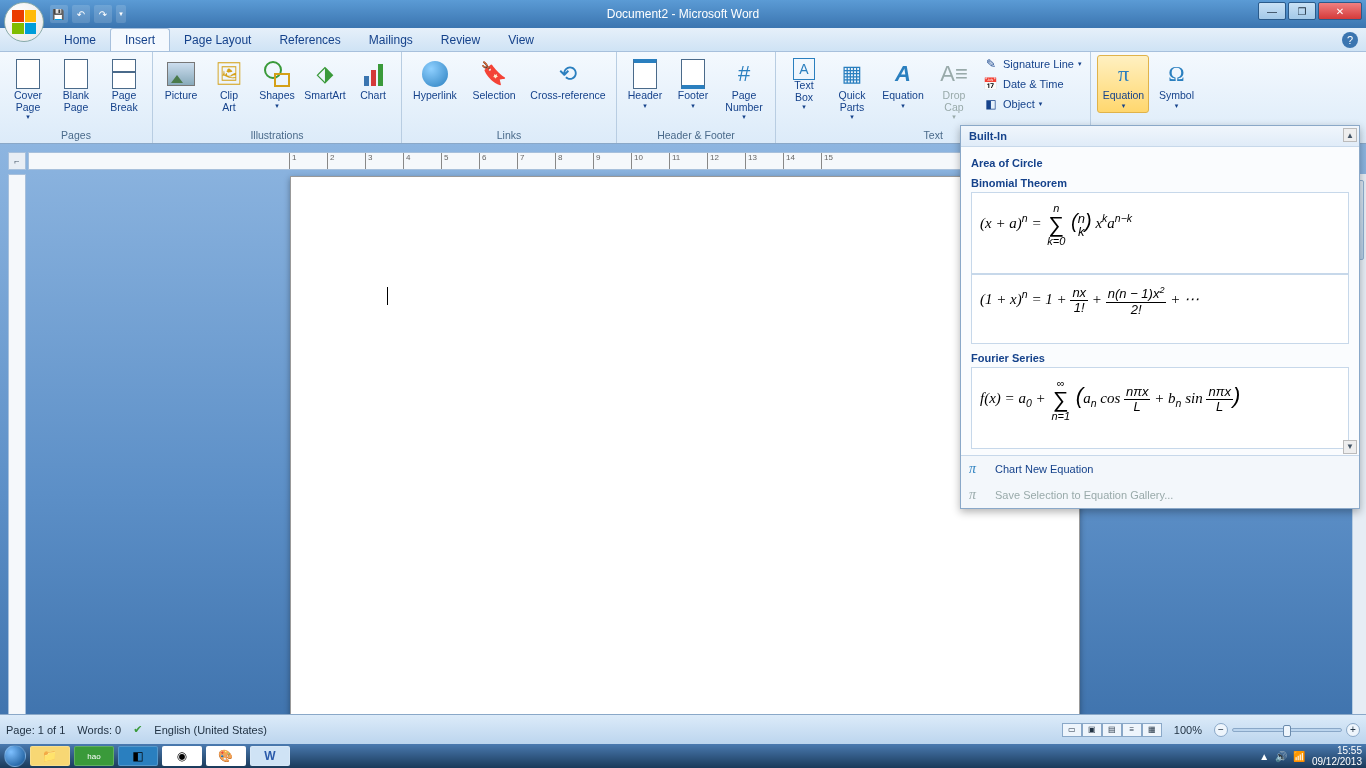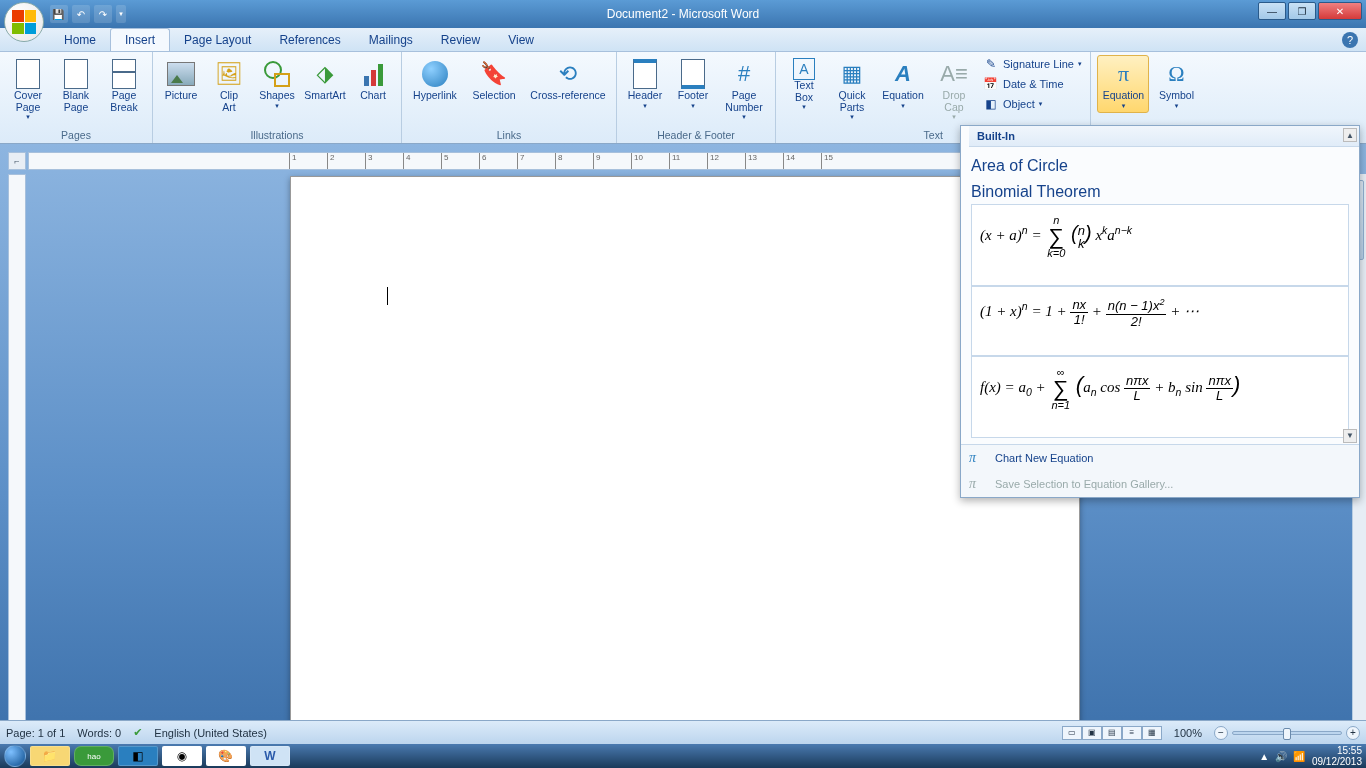--- a/index.html
+++ b/index.html
@@ -65,33 +65,33 @@
 .ruler-h .tick { width:38px; border-left:1px solid #888; height:100%; padding-left:2px; }
 .ruler-v { position:absolute; top:30px; left:8px; width:18px; bottom:0; background:#f5f8fb; border:1px solid #a7c0dc; }
 .ruler-corner { position:absolute; top:8px; left:8px; width:18px; height:18px; background:#e8eef5; border:1px solid #a7c0dc; font-size:9px; display:flex; align-items:center; justify-content:center; color:#456;}
 .doc { position:absolute; top:32px; left:290px; width:790px; height:1000px; background:#fff; box-shadow:0 2px 6px rgba(0,0,0,.35); border:1px solid #999; }
 .cursor { position:absolute; top:110px; left:96px; width:1px; height:18px; background:#000; }
 .vscroll { position:absolute; right:0; top:30px; bottom:0; width:14px; background:#e6edf5; border-left:1px solid #b8cde2; }
 .vscroll .thumb{ position:absolute; top:6px; left:2px; right:2px; height:80px; background:linear-gradient(180deg,#dbe7f3,#b7cfe7); border:1px solid #90b0d0; border-radius:2px;}
 
 
 .eq-drop { position:absolute; top:125px; right:6px; width:400px; background:#fafcfe; border:1px solid #8aa8c8; box-shadow:0 3px 8px rgba(0,0,0,.3); z-index:50; }
-.eq-head { background:linear-gradient(180deg,#f0f6fc,#e0ecf8); padding:4px 8px; font-size:11px; font-weight:bold; color:#15428b; border-bottom:1px solid #c7d8ea;margin-left:8px; }
+.eq-head { background:linear-gradient(180deg,#f0f6fc,#e0ecf8); padding:4px 8px; font-size:11px; font-weight:bold; color:#15428b; border-bottom:1px solid #c7d8ea; }
 .eq-list { max-height:460px; overflow-y:auto; padding:2px 10px 6px; }
-.eq-item-title { font-size:16px; font-weight:normal; color:#15428b; margin:8px 0 3px; }
+.eq-item-title { font-size:11px; font-weight:bold; color:#15428b; margin:8px 0 3px; }
 .eq-box { border:1px solid #c7d8ea; background:#fff; padding:10px 8px 20px; font-family:"Cambria Math","Times New Roman",serif; font-size:15px; font-style:italic; min-height:40px; }
 .eq-box.tall{padding-bottom:26px;}
 .eq-foot { border-top:1px solid #c7d8ea; background:#f3f7fb; }
 .eq-foot-row { display:flex; align-items:center; gap:8px; padding:5px 8px; font-size:11px; color:#15428b; }
 .eq-foot-row.disabled { color:#9aa; }
 .eq-foot-row .fico { width:18px; color:#2a7fbf; font-family:"Cambria Math",serif; font-style:italic; font-size:14px; }
 .eq-scroll-arrow { position:absolute; right:2px; width:14px; height:14px; background:#eee; border:1px solid #bbb; font-size:8px; display:flex; align-items:center; justify-content:center; color:#456;}
 
 
-.statusbar { position:absolute; bottom:24px; left:0; right:0; height:24px; background:linear-gradient(180deg,#dcebf9,#bcd5ee); border-top:1px solid #8aa8c8; display:flex; align-items:center; font-size:11px; color:#234; padding:0 6px; gap:12px;}
+.statusbar { position:absolute; bottom:24px; left:0; right:0; height:30px; background:linear-gradient(180deg,#dcebf9,#bcd5ee); border-top:1px solid #8aa8c8; display:flex; align-items:center; font-size:11px; color:#234; padding:0 6px; gap:12px;}
 .statusbar .spacer{flex:1;}
 .viewbtns { display:flex; gap:0;}
 .viewbtn { width:20px; height:14px; border:1px solid #8aa8c8; background:#eef5fc; font-size:8px; display:flex; align-items:center; justify-content:center;}
 .zoom { display:flex; align-items:center; gap:4px; }
 .zoom .track{ width:110px; height:4px; background:#bcd5ee; border:1px solid #8aa8c8; position:relative; border-radius:2px;}
 .zoom .handle{ position:absolute; left:50%; top:-4px; width:8px; height:12px; background:#eef5fc; border:1px solid #6a8aac; border-radius:2px; transform:translateX(-50%);}
 .zbtn{width:14px;height:14px;border:1px solid #8aa8c8;border-radius:50%;font-size:10px;display:flex;align-items:center;justify-content:center;background:#eef5fc;}
 
 
 .taskbar { position:absolute; bottom:0; left:0; right:0; height:24px; background:linear-gradient(180deg,#4a7ab0,#1a3a5a); display:flex; align-items:center; padding:0 4px; gap:4px;}
@@ -367,20 +367,21 @@
     <div class="eq-box tall">
       (1 + x)<sup>n</sup> = 1 + <span class="frac">
           <span class="num">nx</span>
           <span class="den">1!</span>
         </span> + <span class="frac">
           <span class="num">n(n − 1)x<sup>2</sup></span>
           <span class="den">2!</span>
         </span> + ⋯
     </div>
 
+    <div class="eq-item-title">Fourier Series</div>
     <div class="eq-box tall">
       f(x) = a<sub>0</sub> + <span class="sum">
           <span>∞</span>
           <span class="sig">∑</span>
           <span>n=1</span>
         </span> <span style="font-size:22px;">(</span>a<sub>n</sub> cos <span class="frac">
           <span class="num">nπx</span>
           <span class="den">L</span>
         </span> + b<sub>n</sub> sin <span class="frac">
           <span class="num">nπx</span>
@@ -420,21 +421,21 @@
     <div class="track">
         <div class="handle"></div>
       </div>
     <div class="zbtn">+</div>
   </div>
 </div>
 
 <div class="taskbar">
   <div class="tb-btn start"></div>
   <div class="tb-btn" style="background:#f7d774;">📁</div>
-  <div class="tb-btn" style="background:#3a9a3a;color:#fff;font-size:8px;border-radius:7px;">hao</div>
+  <div class="tb-btn" style="background:#3a9a3a;color:#fff;font-size:8px;">hao</div>
   <div class="tb-btn" style="background:#2a7fbf;">◧</div>
   <div class="tb-btn" style="background:#fff;">◉</div>
   <div class="tb-btn" style="background:#fff;">🎨</div>
   <div class="tb-btn" style="background:#cfe3f5;color:#2a5aaa;font-weight:bold;">W</div>
   <div class="tray">
     <span>▲</span>
     <span>🔊</span>
     <span>📶</span>
     <div class="clock">
       <div>15:55</div>

